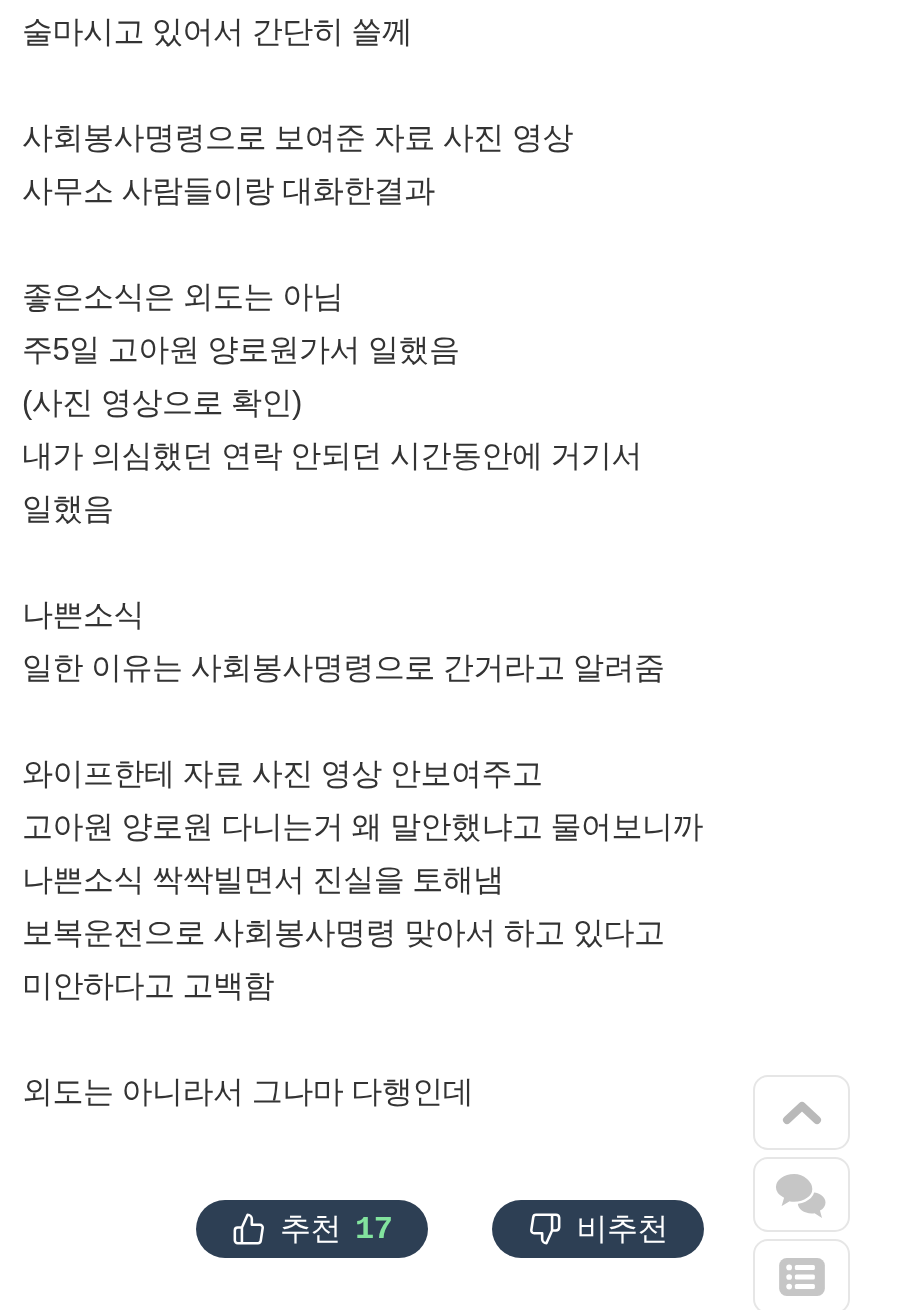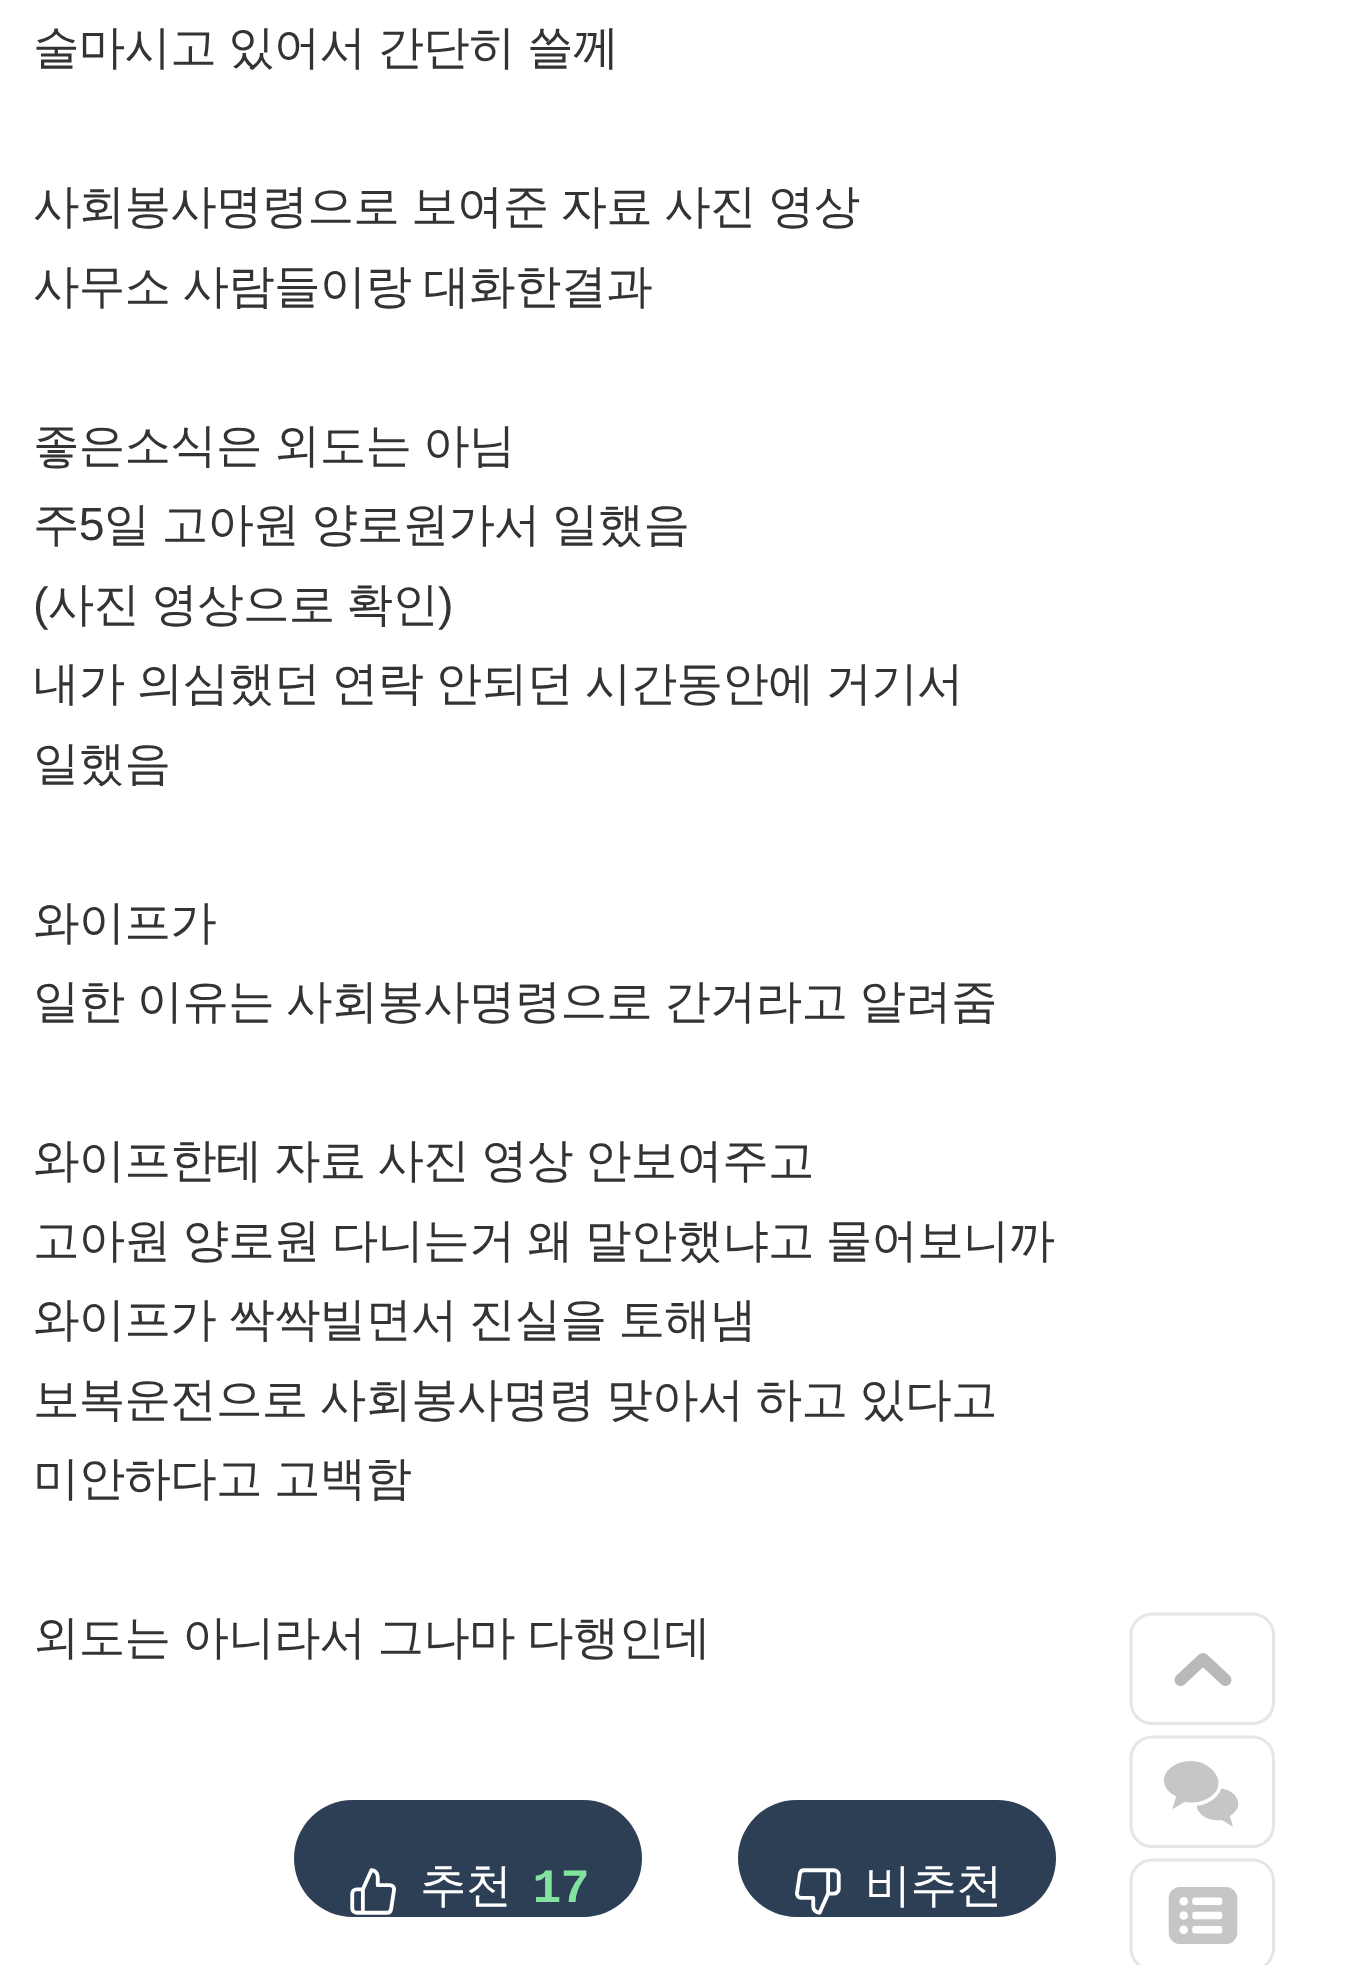--- a/index.html
+++ b/index.html
@@ -32,23 +32,23 @@
   .vote-row {
     position: absolute;
     top: 1200px; left: 0;
     width: 900px;
     display: flex;
     justify-content: center;
     gap: 64px;
   }
   .pill-btn {
     display: flex;
-    align-items: flex-end;
+    align-items: center;
     gap: 14px;
-    height: 78px;
+    height: 58px;
     padding: 0 36px;
     background: #2d3f54;
     border: none;
     border-radius: 41px;
     color: #ffffff;
     font-family: "Liberation Sans", sans-serif;
     font-size: 31px;
     letter-spacing: -0.5px;
     cursor: pointer;
   }
@@ -100,32 +100,32 @@
     <div class="post-line">좋은소식은 외도는 아님</div>
 
     <div class="post-line">주5일 고아원 양로원가서 일했음</div>
 
     <div class="post-line">(사진 영상으로 확인)</div>
 
     <div class="post-line">내가 의심했던 연락 안되던 시간동안에 거기서 일했음</div>
 
     <div class="post-line"></div>
 
-    <div class="post-line">와이프가</div>
+    <div class="post-line">나쁜소식</div>
 
     <div class="post-line">일한 이유는 사회봉사명령으로 간거라고 알려줌</div>
 
 
     <div class="post-line"></div>
 
     <div class="post-line">와이프한테 자료 사진 영상 안보여주고</div>
 
     <div class="post-line">고아원 양로원 다니는거 왜 말안했냐고 물어보니까</div>
 
-    <div class="post-line">와이프가 싹싹빌면서 진실을 토해냄</div>
+    <div class="post-line">나쁜소식 싹싹빌면서 진실을 토해냄</div>
 
     <div class="post-line">보복운전으로 사회봉사명령 맞아서 하고 있다고 미안하다고 고백함</div>
 
     <div class="post-line"></div>
 
     <div class="post-line">외도는 아니라서 그나마 다행인데</div>
 
   </div>
 
 <div class="vote-row">

